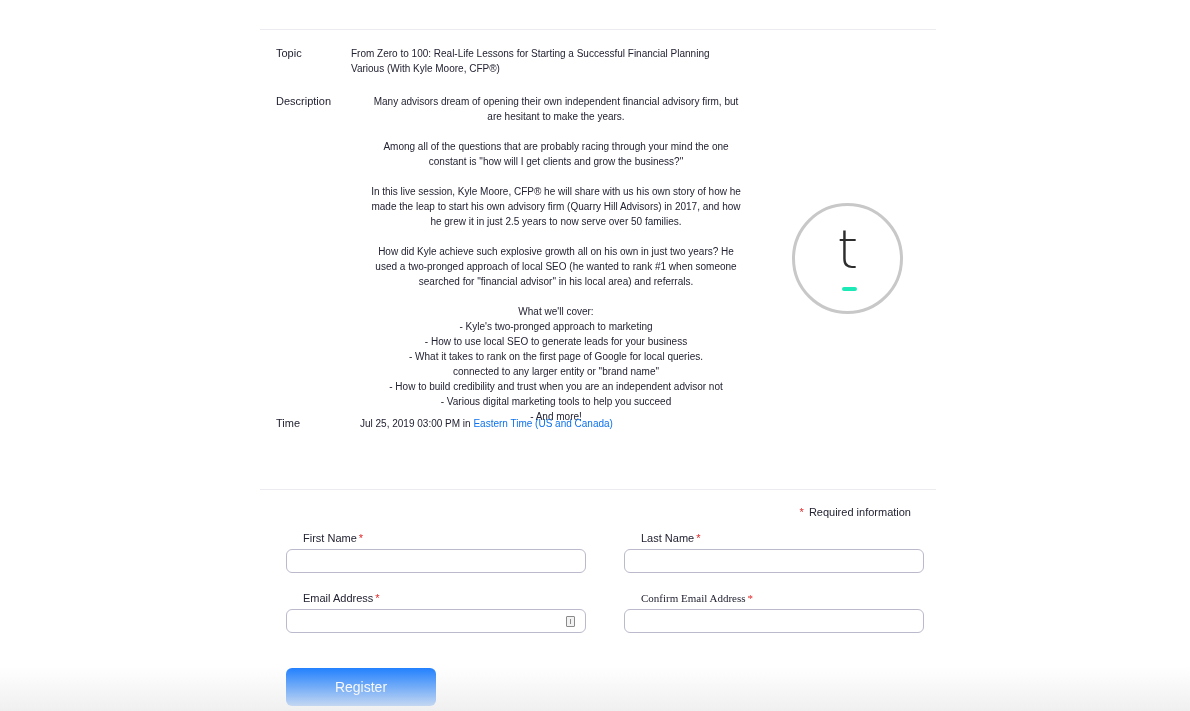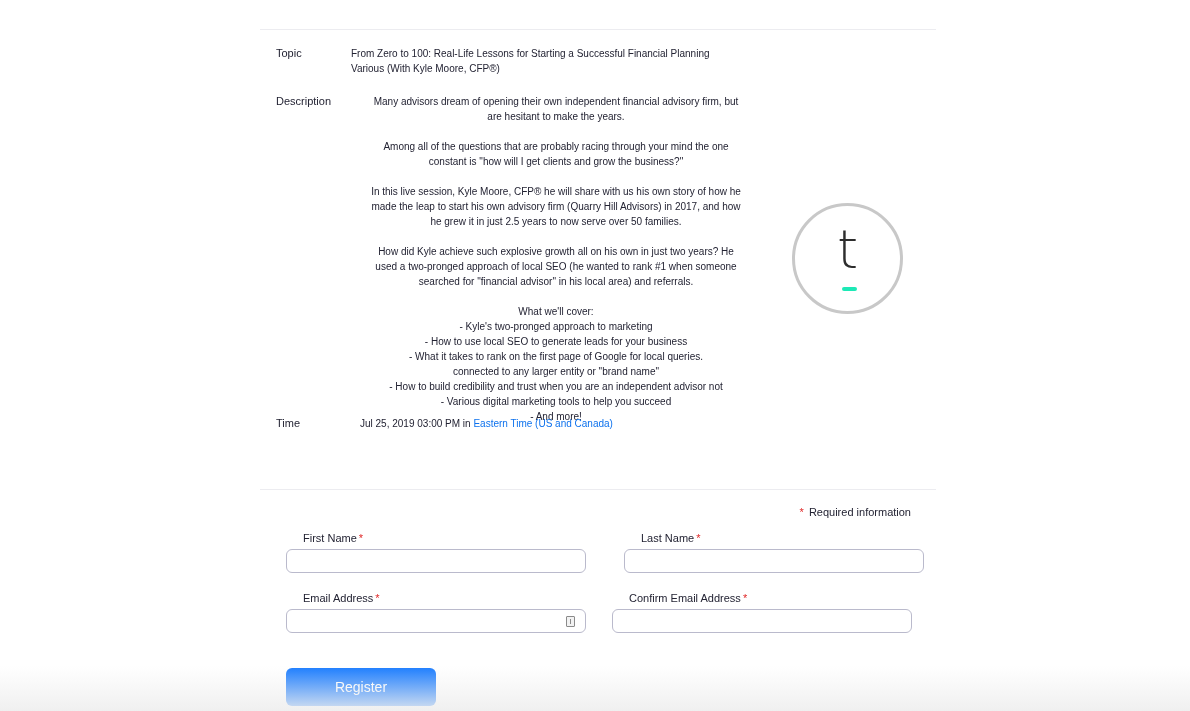--- a/index.html
+++ b/index.html
@@ -28,21 +28,21 @@
   .required-note { position: absolute; right: 25px; top: 506px; font-size: 11px; color: #232333; }
   .star { color: #e02828; margin-right: 2px; }
 
   .field { position: absolute; }
   .field-label { font-size: 11px; color: #232333; height: 16px; line-height: 16px; padding-left: 17px; }
   .field-label .star { margin-left: 2px; margin-right: 0; }
   .field-input { width: 300px; height: 24px; margin-top: 3px; border: 1px solid #babacc; border-radius: 6px; background: #fff; position: relative; }
   .f-first { left: 26px; top: 530px; }
   .f-last { left: 364px; top: 530px; }
   .f-email { left: 26px; top: 590px; }
-  .f-confirm { left: 352px; top: 590px; }
+  .f-confirm { left: 364px; top: 590px; font-family: Liberation Serif, serif; }
   .autofill-icon { position: absolute; right: 10px; top: 6px; width: 9px; height: 11px; border: 1px solid #8a8a8a; border-radius: 1px; background: #f2f2f2; }
   .autofill-icon::after { content: ""; position: absolute; left: 3px; top: 2px; width: 1px; height: 5px; background: #8a8a8a; }
 
   .register-btn { position: absolute; left: 26px; top: 668px; width: 150px; height: 38px; border: none; border-radius: 6px; background: #1a7cff; color: #ffffff; font-family: "Liberation Sans", sans-serif; font-size: 14px; cursor: pointer; }
 
   .bottom-fade { position: absolute; left: 0; bottom: 0; width: 1190px; height: 45px; background: linear-gradient(to bottom, rgba(240,240,240,0) 0%, rgba(238,238,238,0.9) 100%); pointer-events: none; }
 </style>
 </head>
 <body>
 

